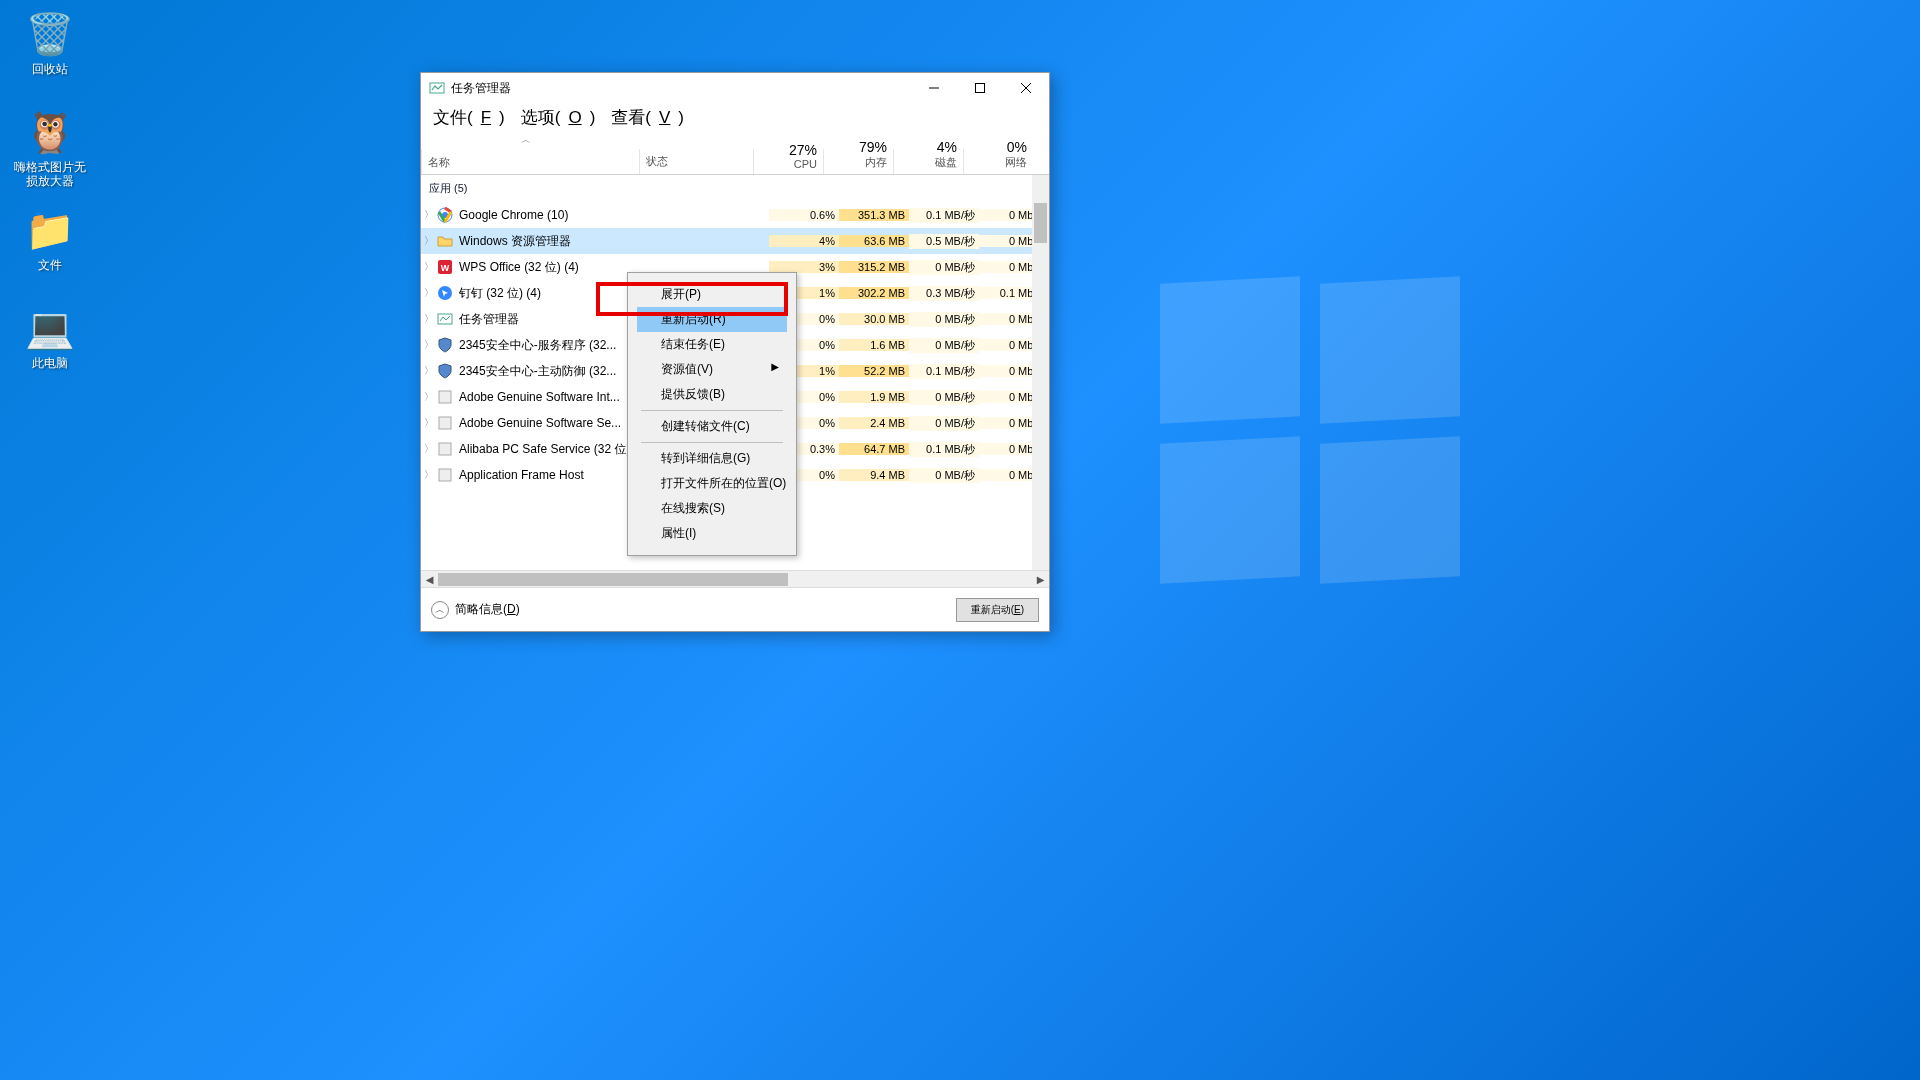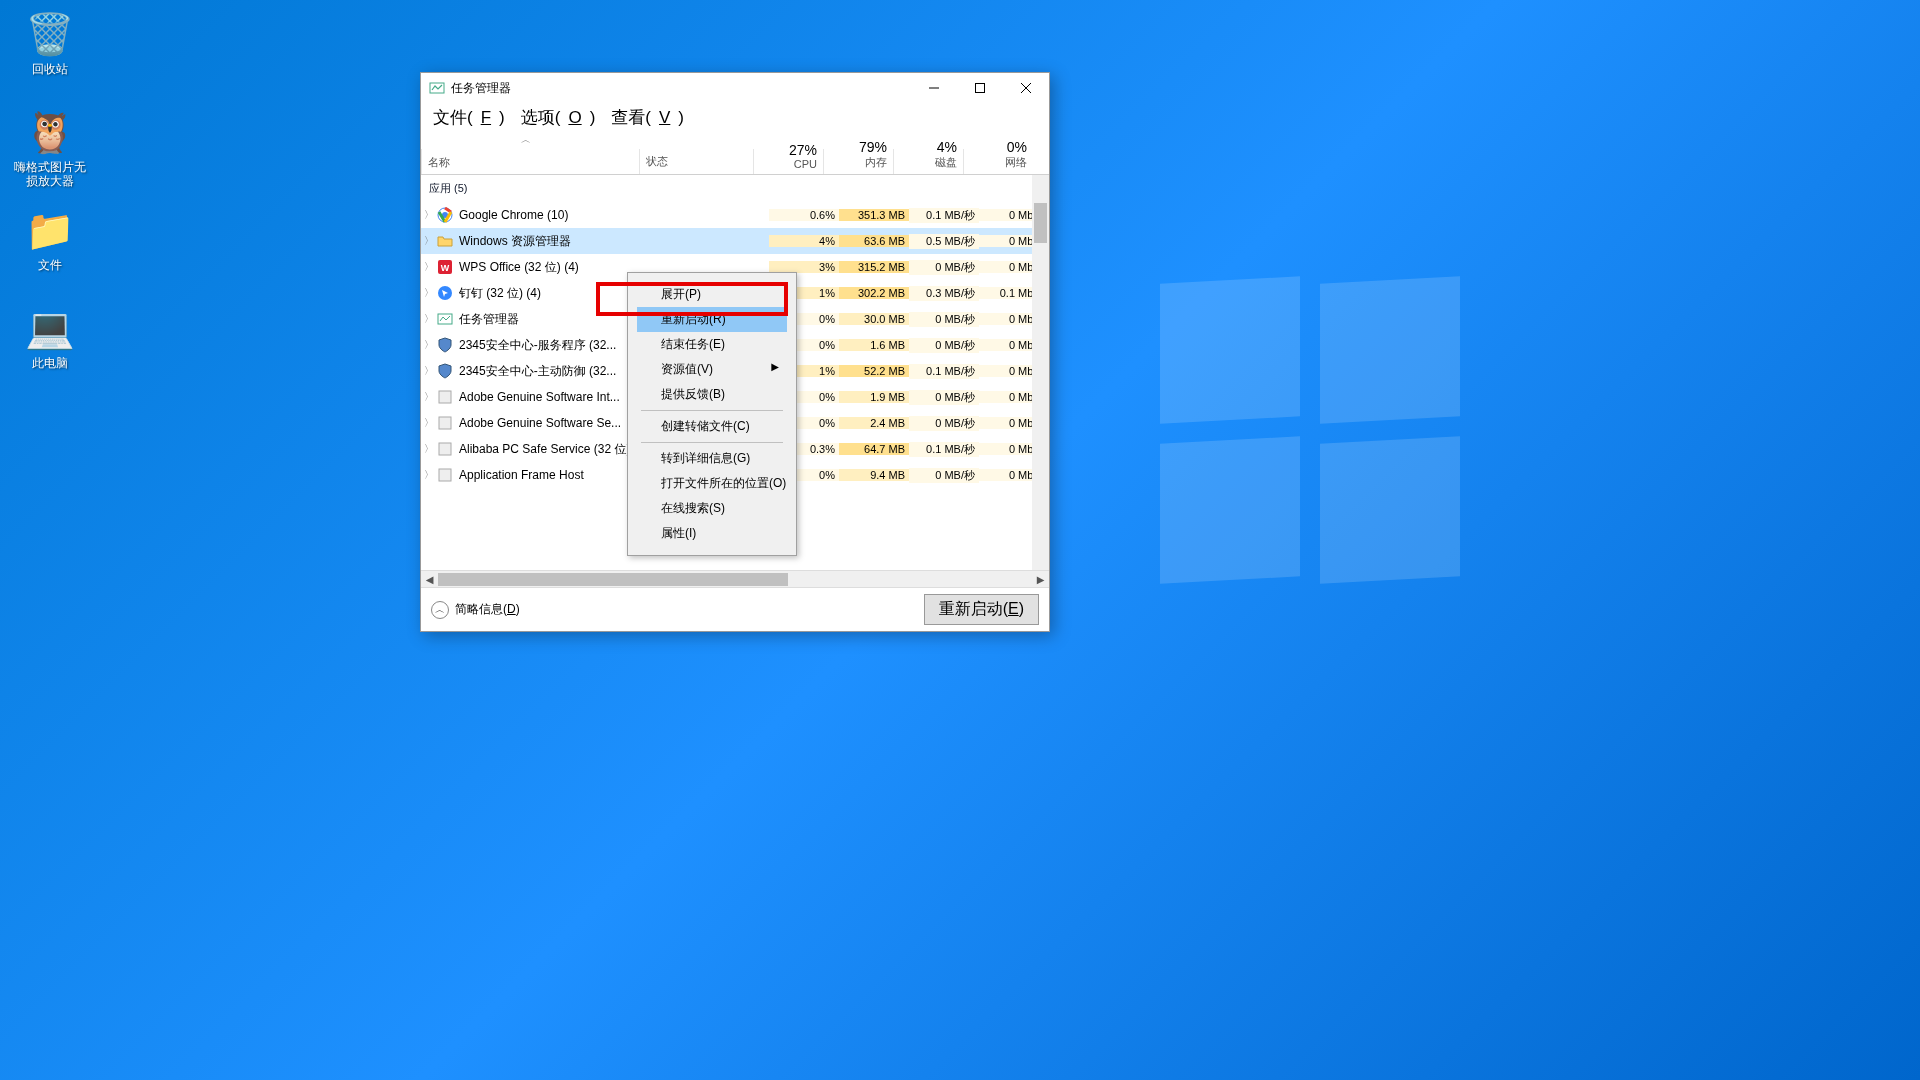--- a/index.html
+++ b/index.html
@@ -60,21 +60,21 @@
 
 .hscroll { height: 17px; background: #f0f0f0; display: flex; align-items: center; border-top: 1px solid #ddd; }
 .hscroll .arrow { width: 17px; height: 17px; display: flex; align-items: center; justify-content: center; font-size: 10px; color: #555; }
 .hscroll .track { flex: 1; height: 100%; position: relative; }
 .hscroll .track .thumb { position: absolute; left: 0; top: 2px; width: 350px; height: 13px; background: #c0c0c0; }
 
 
 .footer { height: 44px; display: flex; align-items: center; justify-content: space-between; padding: 0 10px; border-top: 1px solid #ddd; }
 .footer .less { display: flex; align-items: center; gap: 6px; font-size: 12px; cursor: pointer; }
 .footer .less .circ { width: 18px; height: 18px; border: 1px solid #888; border-radius: 50%; display: flex; align-items: center; justify-content: center; font-size: 10px; }
-.footer .restartbtn { padding: 4px 14px; font-size: 16px; border: 1px solid #999; background: #e1e1e1; cursor: pointer; }
+.footer .restartbtn { padding: 4px 14px; font-size: 10px; border: 1px solid #999; background: #e1e1e1; cursor: pointer; }
 
 
 .ctxmenu { position: absolute; background: #f0f0f0; border: 1px solid #a0a0a0; box-shadow: 2px 2px 6px rgba(0,0,0,0.25); font-size: 12px; padding: 9px; z-index: 100; }
 .ctxmenu .ci { padding: 4px 26px 4px 24px; white-space: nowrap; cursor: pointer; position: relative; }
 .ctxmenu .ci.hov { background: #90c8f6; }
 .ctxmenu .sep { height: 1px; background: #c0c0c0; margin: 3px 4px; }
 .ctxmenu .ci .sub { position: absolute; right: 8px; top: 4px; font-size: 10px; }
 
 
 .redbox { position: absolute; border: 4px solid #e60000; pointer-events: none; z-index: 200; }

